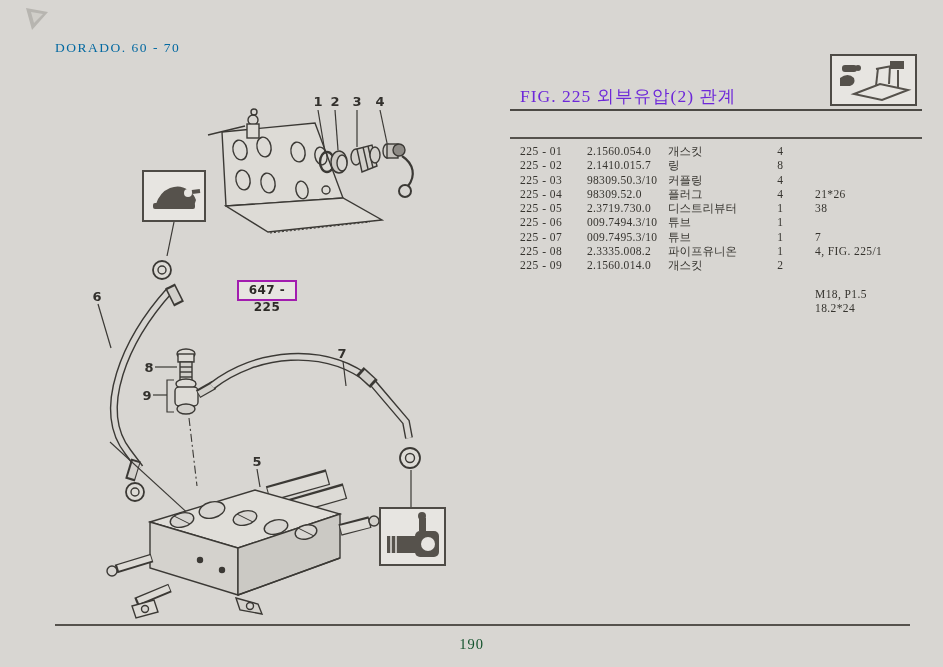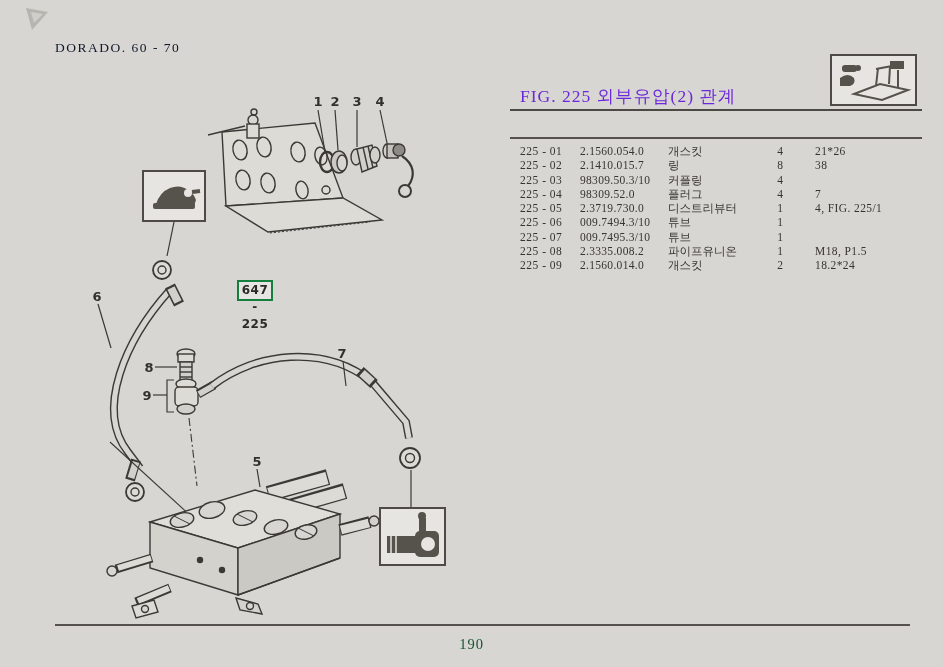--- a/index.html
+++ b/index.html
@@ -3,51 +3,51 @@
 <meta charset="utf-8">
 <style>
   html,body{margin:0;padding:0;}
   .page{
     position:relative;width:943px;height:667px;overflow:hidden;
     background:#d8d6d2;
     font-family:"Liberation Serif","DejaVu Serif",serif;
     color:#35332f;
   }
   .model-label{
-    position:absolute;left:55px;top:40px;font-size:13.5px;letter-spacing:1.5px;color:#0f172a;
+    position:absolute;left:55px;top:40px;font-size:13.5px;letter-spacing:1.5px;color:#0369a1;
   }
   
   .fig-title{
     position:absolute;left:520px;top:84px;font-size:17.5px;letter-spacing:1px;color:#6d28d9;
   }
   .title-rule{position:absolute;left:510px;top:109px;width:412px;height:2px;background:#4c4a45;}
   .head-rule{position:absolute;left:510px;top:137px;width:412px;height:2px;background:#55524d;}
   .tbl-head,.tbl-row{
     position:absolute;left:510px;width:412px;display:grid;
     grid-template-columns:65px 90px 95px 40px 122px;
   }
   .tbl-head{top:116px;font-size:12px;color:#3a3833;}
   .tbl-head span{text-align:center;}
   .tbl-rows{position:absolute;left:510px;top:144px;width:412px;font-size:11.5px;color:#36342f;}
   .tbl-row{position:relative;left:0;height:14.3px;line-height:14.3px;}
   .c-ref{padding-left:10px;letter-spacing:.5px;}
-  .c-pn{padding-left:5px;letter-spacing:.3px;}
+  .c-pn{padding-left:5px;letter-spacing:.3px;margin-left:7px;}
   .c-name{padding-left:3px;}
   .c-qty{text-align:center;}
-  .c-spec{padding-left:15px;letter-spacing:.4px;}
+  .c-spec{padding-left:15px;letter-spacing:.4px;margin-top:43px;}
   
   .icon-box{
     position:absolute;background:#e7e5e1;border:2px solid #4e4b46;box-sizing:border-box;
   }
   .thumb-box-top{left:830px;top:54px;width:87px;height:52px;}
   .thumb-box-left{left:142px;top:170px;width:64px;height:52px;}
   .thumb-box-bottom{left:379px;top:507px;width:67px;height:59px;}
   .ref-box{
-    position:absolute;left:237px;top:280px;width:36px;height:21px;box-sizing:border-box;
-    background:#e7e5e1;border:2px solid #15803d;
+    position:absolute;left:237px;top:280px;width:60px;height:21px;box-sizing:border-box;
+    background:#e7e5e1;border:2px solid #a21caf;
     font-family:"DejaVu Sans","Liberation Sans",sans-serif;
     font-weight:bold;font-size:12px;text-align:center;line-height:17px;color:#2c2a26;letter-spacing:.5px;
   }
   
   .bottom-rule{position:absolute;left:55px;top:624px;width:855px;height:2px;background:#55524d;}
   .page-number{position:absolute;left:0;right:0;top:636px;text-align:center;font-size:14.5px;letter-spacing:1px;color:#14532d;}
   .diagram-svg{position:absolute;left:40px;top:90px;}
   .artifact{position:absolute;left:22px;top:4px;}
   text.callout{
     font-family:"DejaVu Sans","Liberation Sans",sans-serif;

